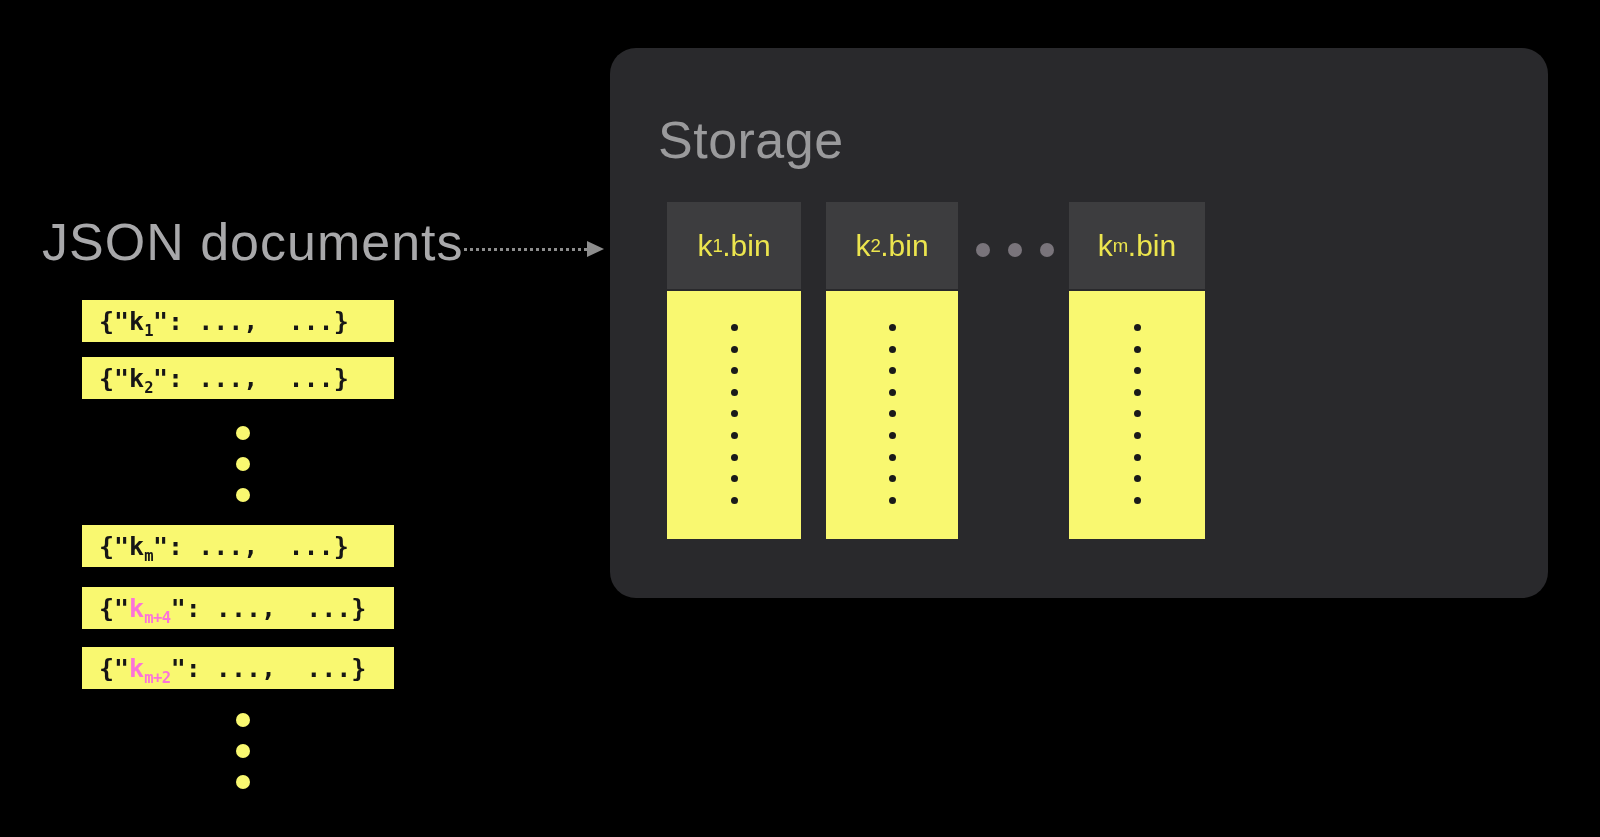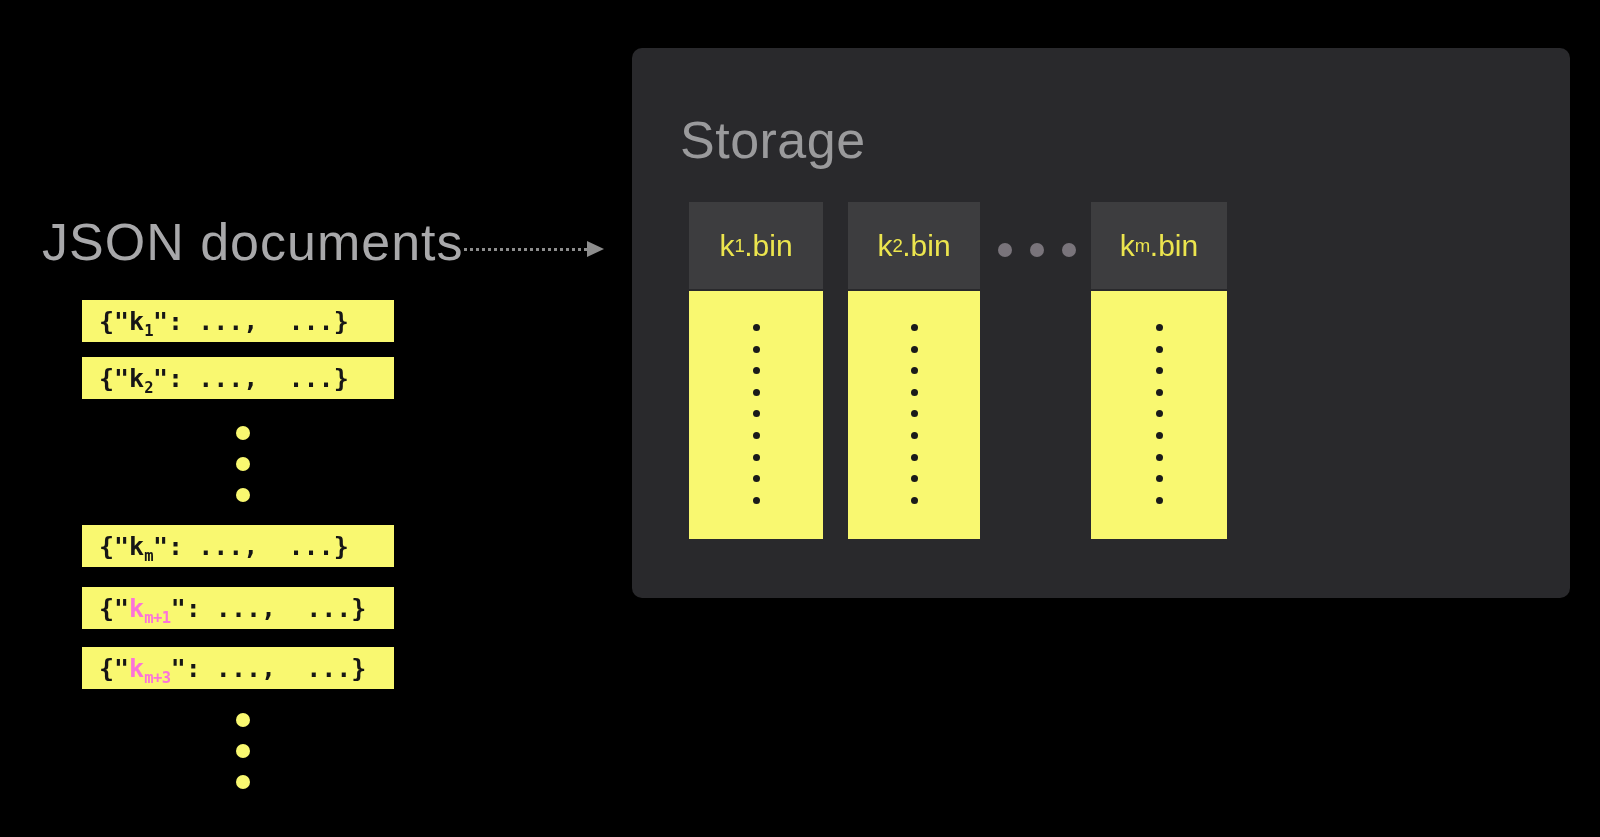--- a/index.html
+++ b/index.html
@@ -36,22 +36,22 @@
   .arrow { position: absolute; left: 464px; top: 240px; width: 140px; height: 18px; display: flex; align-items: center; }
   .arrow-line { flex: 1; height: 0; border-top: 3px dotted var(--arrow_gray); }
   .arrow-head {
     width: 0; height: 0;
     border-left: 17px solid var(--arrow_gray);
     border-top: 8px solid transparent; border-bottom: 8px solid transparent;
   }
 
   
   #storage-panel {
-    position: absolute; left: 632px; top: 48px; width: 938px; height: 550px;
-    background: var(--panel); border-radius: 10px;
+    position: absolute; left: 610px; top: 48px; width: 938px; height: 550px;
+    background: var(--panel); border-radius: 26px;
   }
   .col { position: absolute; top: 154px; }
   .col-header {
     height: 87px; background: var(--column_header_bg);
     display: flex; align-items: center; justify-content: center;
     font-size: 30px; white-space: nowrap;
   }
   .col-body {
     position: absolute; left: 0; right: 0; top: 89px; height: 248px;
     display: flex; flex-direction: column; align-items: center;
@@ -75,23 +75,23 @@
   <div class="doc-row" style="top:357px"><span>{"</span><span class="key"><span>k</span><sub>2</sub></span><span>": ...,  ...}</span></div>
 
   <div class="vdots" style="left:236px; top:426px">
       <div class="dot" style="width: 14px; height: 14px; background: rgb(249, 248, 112);"></div>
       <div class="dot" style="width: 14px; height: 14px; background: rgb(249, 248, 112);"></div>
       <div class="dot" style="width: 14px; height: 14px; background: rgb(249, 248, 112);"></div>
     </div>
 
   <div class="doc-row" style="top:525px"><span>{"</span><span class="key"><span>k</span><sub>m</sub></span><span>": ...,  ...}</span></div>
 
-  <div class="doc-row" style="top:587px"><span>{"</span><span class="key pink"><span>k</span><sub>m+1</sub></span><span>": ...,  ...}</span></div>
+  <div class="doc-row" style="top:587px"><span>{"</span><span class="key pink"><span>k</span><sub>m+4</sub></span><span>": ...,  ...}</span></div>
 
-  <div class="doc-row" style="top:647px"><span>{"</span><span class="key pink"><span>k</span><sub>m+3</sub></span><span>": ...,  ...}</span></div>
+  <div class="doc-row" style="top:647px"><span>{"</span><span class="key pink"><span>k</span><sub>m+2</sub></span><span>": ...,  ...}</span></div>
 
   <div class="vdots" style="left:236px; top:713px">
       <div class="dot" style="width: 14px; height: 14px; background: rgb(249, 248, 112);"></div>
       <div class="dot" style="width: 14px; height: 14px; background: rgb(249, 248, 112);"></div>
       <div class="dot" style="width: 14px; height: 14px; background: rgb(249, 248, 112);"></div>
     </div>
 
   <div id="storage-panel">
     <div id="storage-title">Storage</div>
 

